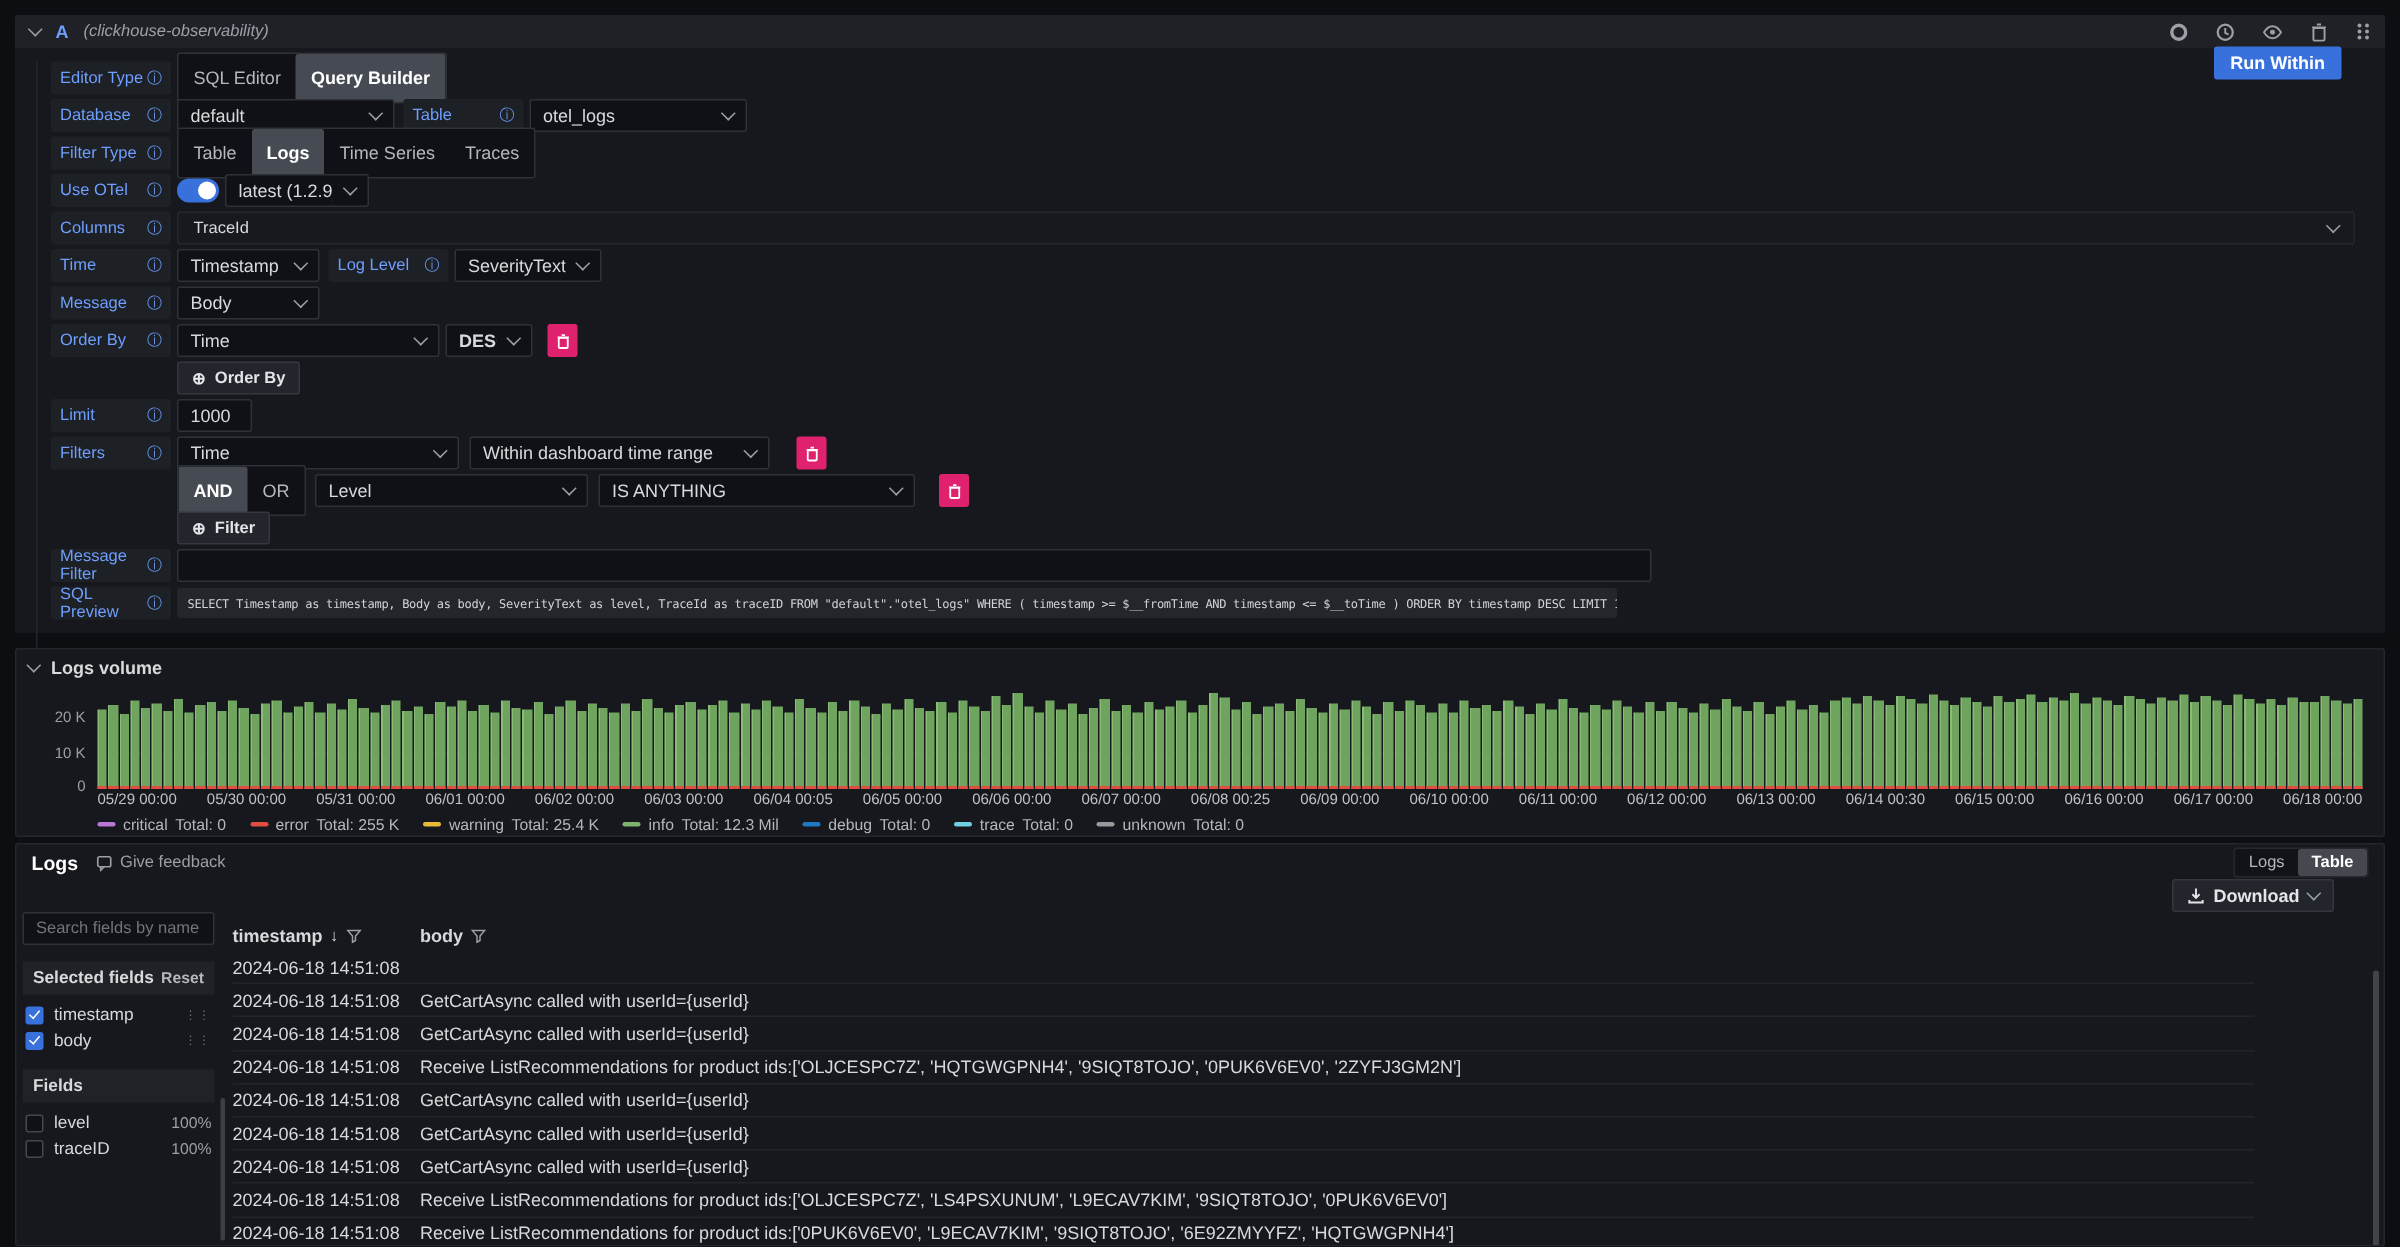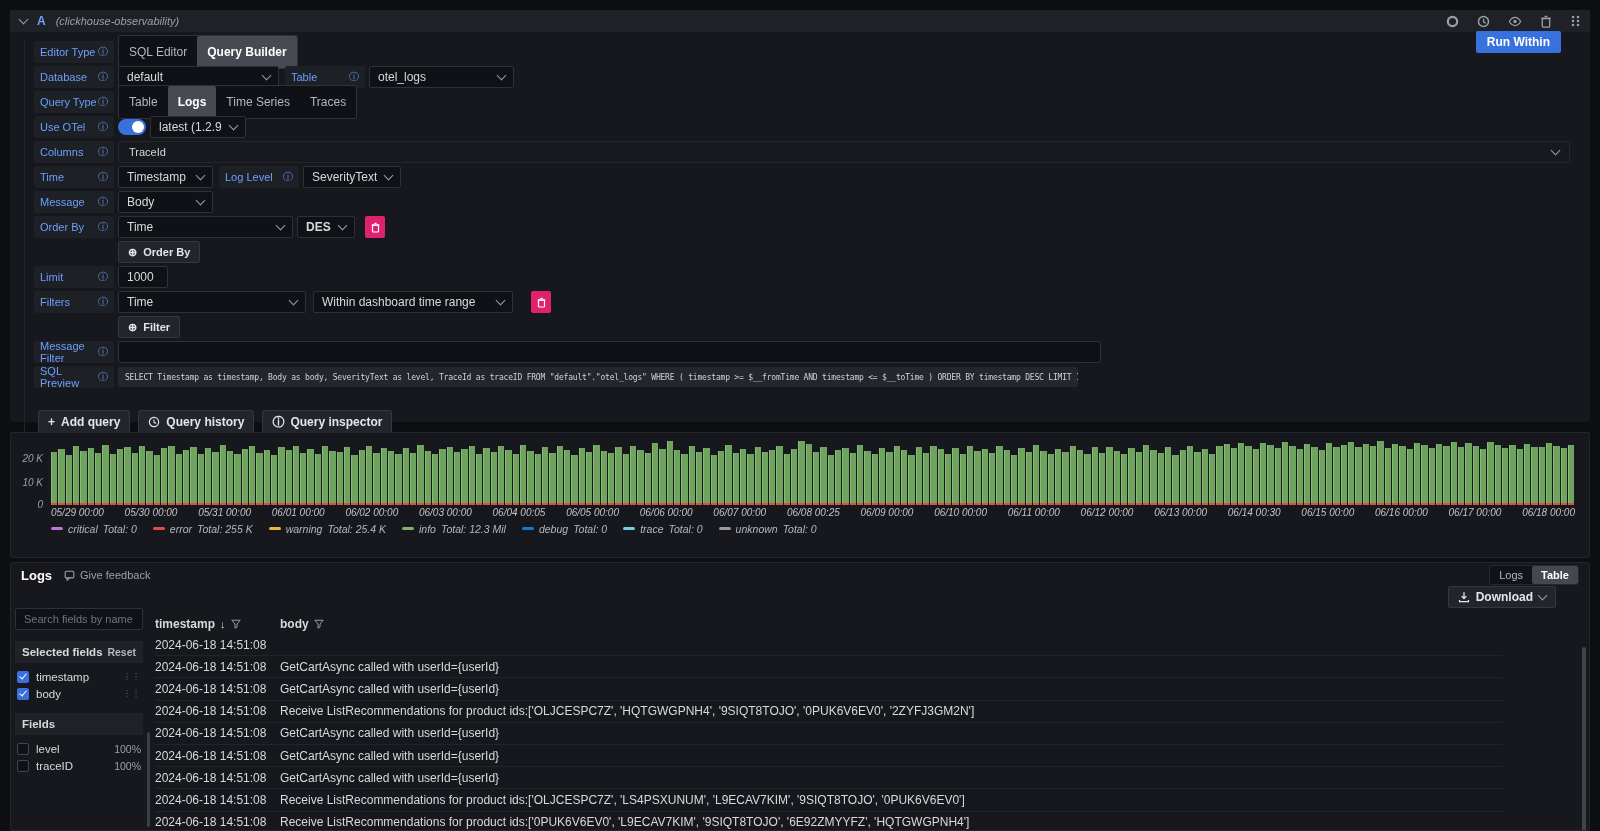--- a/index.html
+++ b/index.html
@@ -54,21 +54,21 @@
     color:#cfd2d6; white-space:nowrap; overflow:hidden; }
   .msg-filter { width:983px; }
   .q-footer { display:flex; gap:8px; margin:22px 0 0 4px; }
   .q-footer .ghost-btn { height:24px; font-size:12px; }
 
   
   .volume-panel { position:absolute; left:10px; top:432px; width:1580px; height:126px;
     background:#16181d; border:1px solid #24262c; border-radius:2px; }
   .vp-header { display:flex; align-items:center; gap:8px; padding:5px 10px 2px 8px; font-size:12px;
     color:#d8d9da; font-weight:bold; }
-  .chart-wrap { position:relative; margin:2px 14px 0 6px;font-style:italic; }
+  .chart-wrap { position:relative; margin:2px 14px 0 20px; }
   .y-axis { position:absolute; left:0; top:0; width:28px; height:70px; }
   .y-axis span { position:absolute; right:2px; transform:translateY(-50%); font-size:10px; color:#9aa0a6; }
   .plot { margin-left:34px; height:70px; position:relative; display:flex; align-items:flex-end; }
   .gridline { position:absolute; left:0; right:0; height:1px; background:rgba(255,255,255,0.06); }
   .vbar { flex:1; margin-right:1px; background:linear-gradient(90deg,#8abc77 0 1px,#6fa45e 1px 100%); position:relative; }
   .vbar::after { content:""; position:absolute; left:0; right:0; bottom:0; height:2px; background:var(--err,#E24D42); }
   .x-axis { margin-left:34px; display:flex; justify-content:space-between; height:15px; align-items:center; }
   .x-axis span { font-size:10px; color:#c0c3c7; white-space:nowrap; }
   .legend { margin:1px 0 0 34px; display:flex; gap:16px; align-items:center; height:15px; }
   .legend .litem { display:flex; align-items:center; gap:5px; font-size:10.5px; color:#b4b7bb; cursor:pointer; }
@@ -172,37 +172,37 @@
             <div class="seg-opt">SQL Editor</div>
             <div class="seg-opt active">Query Builder</div>
           </div>
       </div>
 
       <div class="frow">
         <div class="lbl">
           <span>Database</span>
             <span class="i-ico">ⓘ</span>
           </div>
-        <div class="select" style="width:161px">
+        <div class="select" style="width:145px">
           <span class="grow">default</span>
             <span class="chev"></span>
           </div>
         <div class="lbl" style="margin-left:2px">
           <span>Table</span>
             <span class="i-ico">ⓘ</span>
           </div>
         <div class="select" style="width:145px">
           <span class="grow">otel_logs</span>
             <span class="chev"></span>
           </div>
       </div>
 
       <div class="frow">
         <div class="lbl">
-          <span>Query Type</span>
+          <span>Filter Type</span>
             <span class="i-ico">ⓘ</span>
           </div>
         <div class="seg">
             <div class="seg-opt">Table</div>
             <div class="seg-opt active">Logs</div>
             <div class="seg-opt">Time Series</div>
             <div class="seg-opt">Traces</div>
           </div>
       </div>
 
@@ -301,20 +301,40 @@
           </div>
         <div class="select" style="width:188px">
           <span class="grow">Time</span>
             <span class="chev"></span>
           </div>
         <div class="select" style="width:200px;margin-left:3px">
           <span class="grow">Within dashboard time range</span>
             <span class="chev"></span>
           </div>
         <span class="trash-btn" style="margin-left:14px">
+          <svg width="9" height="11" viewBox="0 0 12 14">
+              <rect x="2" y="4" width="8" height="9" rx="1" fill="none" stroke="#fff" stroke-width="1.6"></rect>
+              <path d="M1 3.5h10M4.5 1.5h3" stroke="#fff" stroke-width="1.6"></path>
+            </svg>
+          </span>
+      </div>
+      <div class="frow sub">
+        <div class="seg">
+            <div class="seg-opt active">AND</div>
+            <div class="seg-opt">OR</div>
+          </div>
+        <div class="select" style="width:182px;margin-left:2px">
+          <span class="grow">Level</span>
+            <span class="chev"></span>
+          </div>
+        <div class="select" style="width:211px;margin-left:3px">
+          <span class="grow">IS ANYTHING</span>
+            <span class="chev"></span>
+          </div>
+        <span class="trash-btn" style="margin-left:12px">
           <svg width="9" height="11" viewBox="0 0 12 14">
               <rect x="2" y="4" width="8" height="9" rx="1" fill="none" stroke="#fff" stroke-width="1.6"></rect>
               <path d="M1 3.5h10M4.5 1.5h3" stroke="#fff" stroke-width="1.6"></path>
             </svg>
           </span>
       </div>
       <div class="frow sub">
         <button class="ghost-btn">
           <span>⊕</span>
             <span>Filter</span>
@@ -353,20 +373,24 @@
           </button>
         <button class="ghost-btn">
           <span>ⓘ</span>
           <span>Query inspector</span>
           </button>
       </div>
     </div>
   </div>
 
   <div class="volume-panel">
+    <div class="vp-header">
+      <span class="chev"></span>
+      <span>Logs volume</span>
+    </div>
     <div class="chart-wrap">
       <div class="y-axis">
         <span style="top:23.3px">20 K</span>
         <span style="top:46.6px">10 K</span>
         <span style="top:69px">0</span>
       </div>
       <div class="plot">
         <div class="gridline" style="bottom:23.3px"></div>
         <div class="gridline" style="bottom:46.6px"></div>
       <div class="vbar" style="height: 53.2px;"></div>

